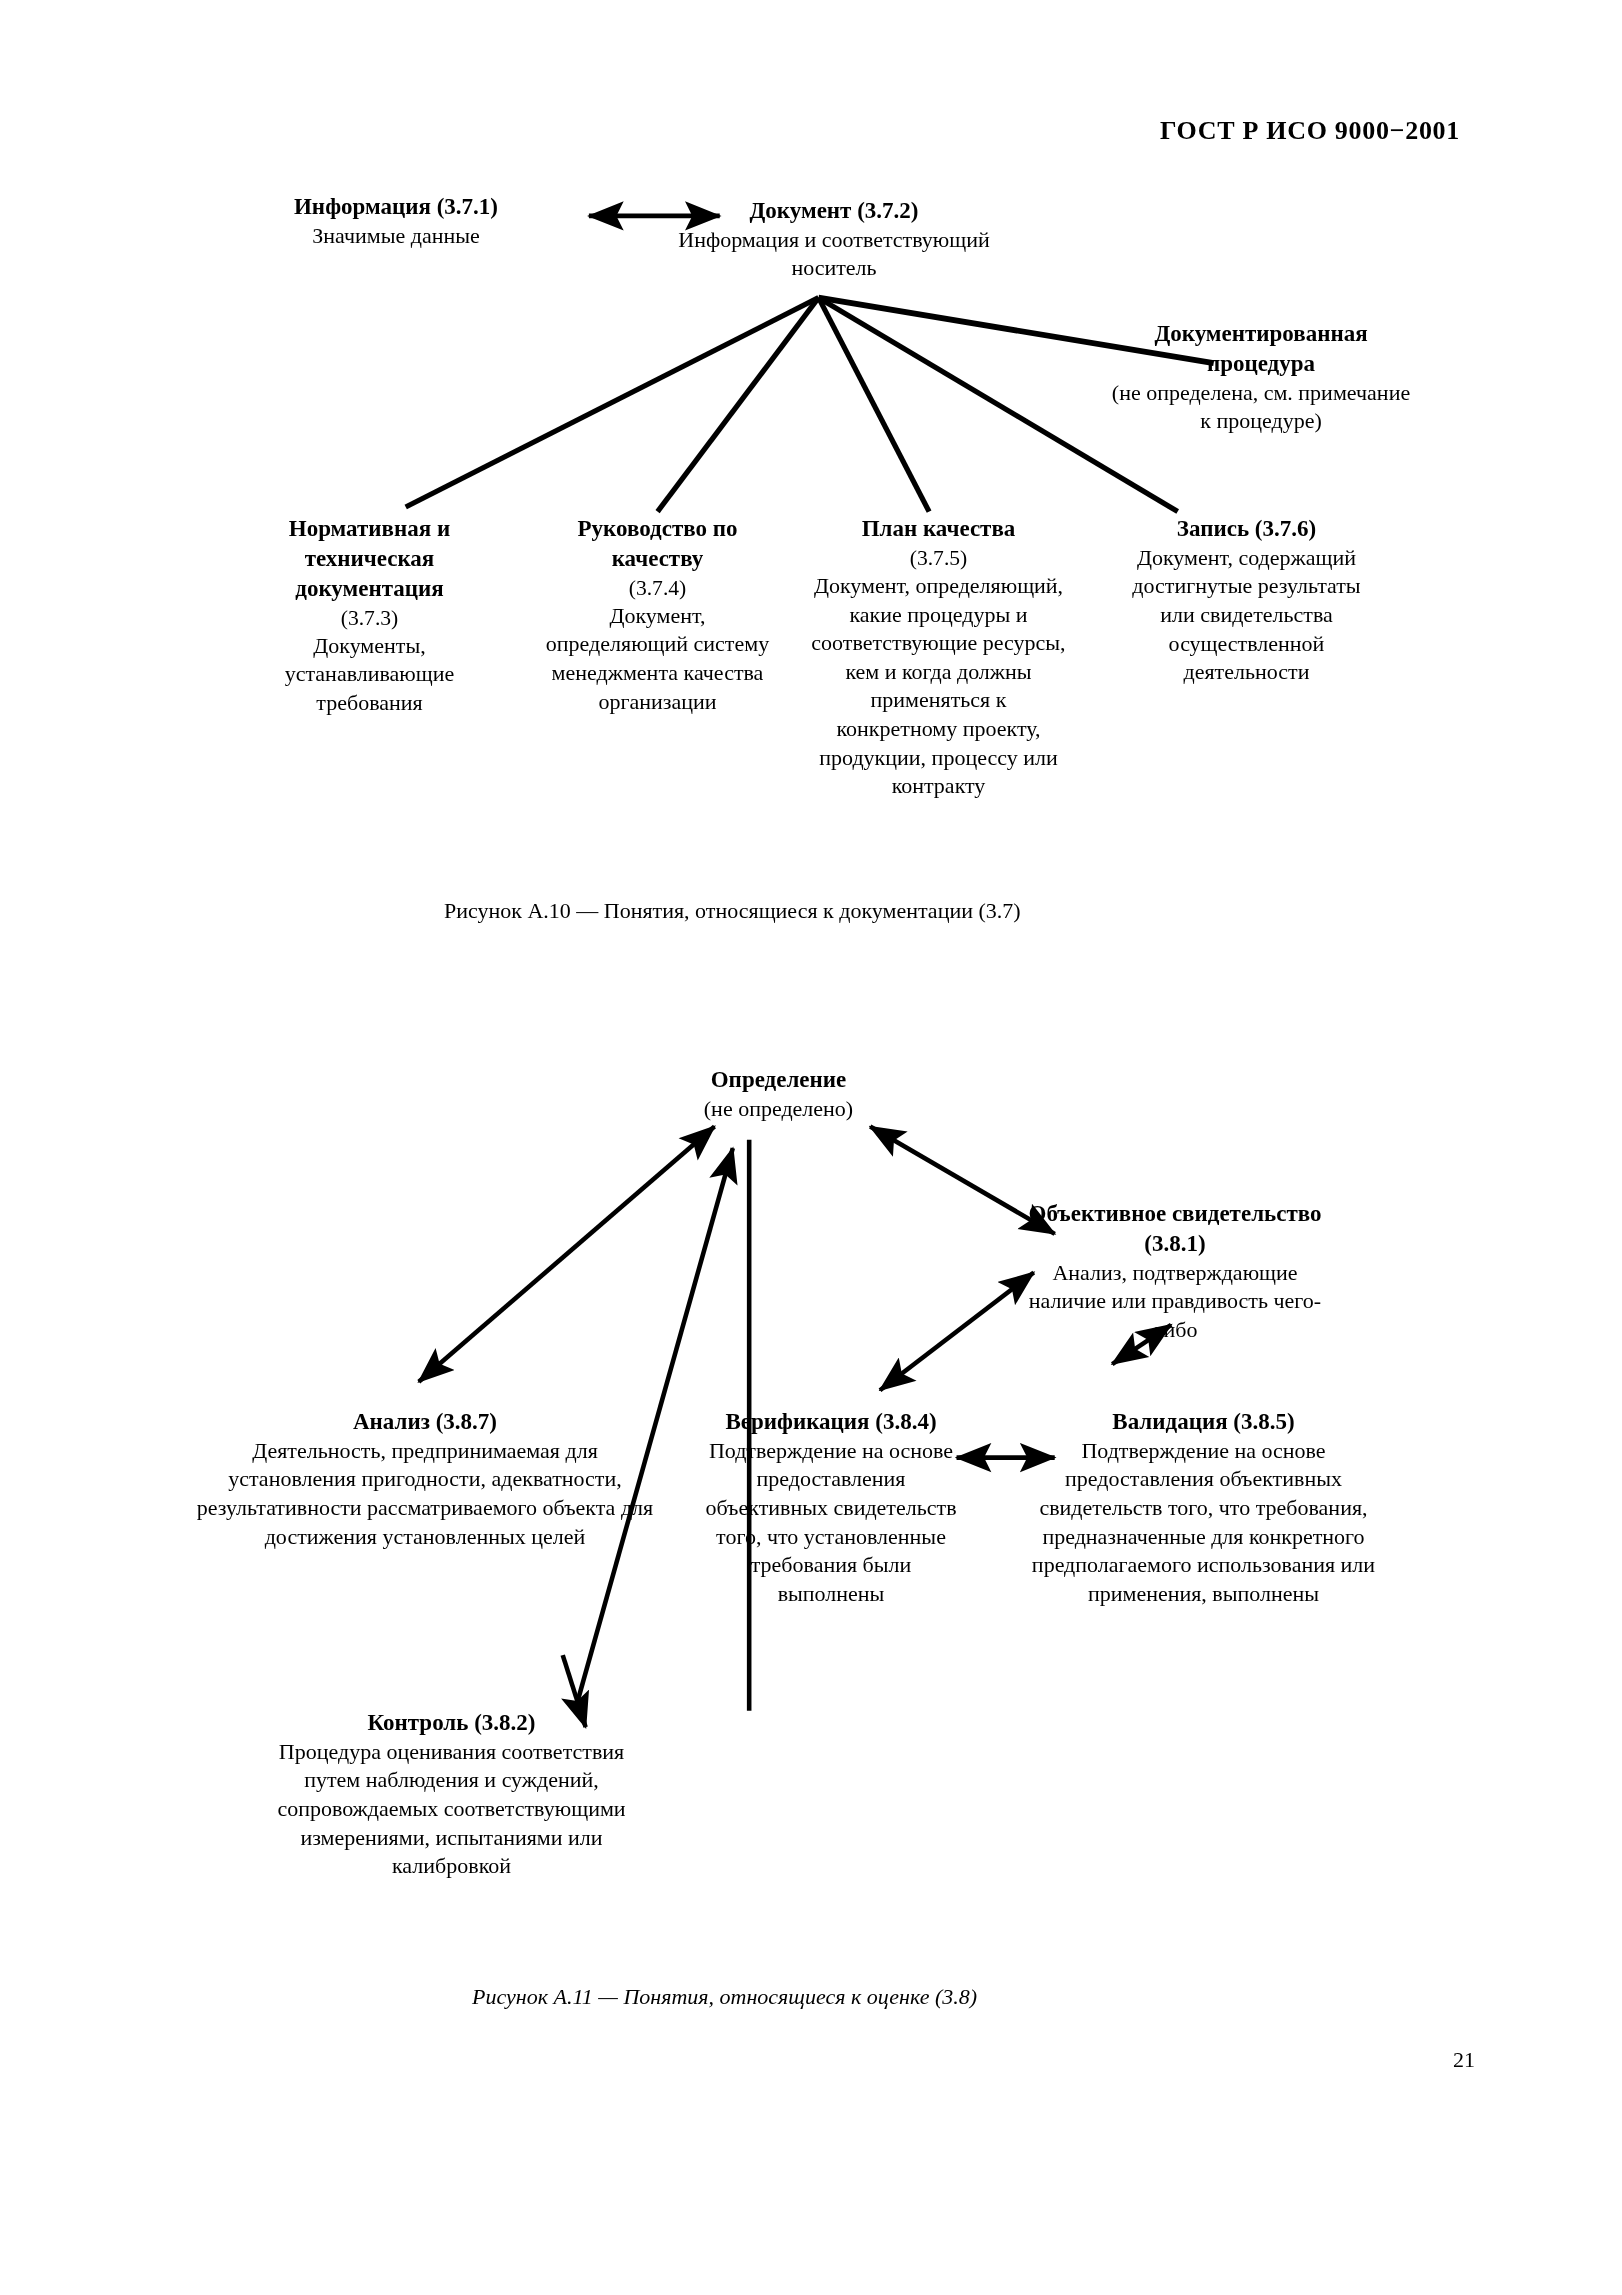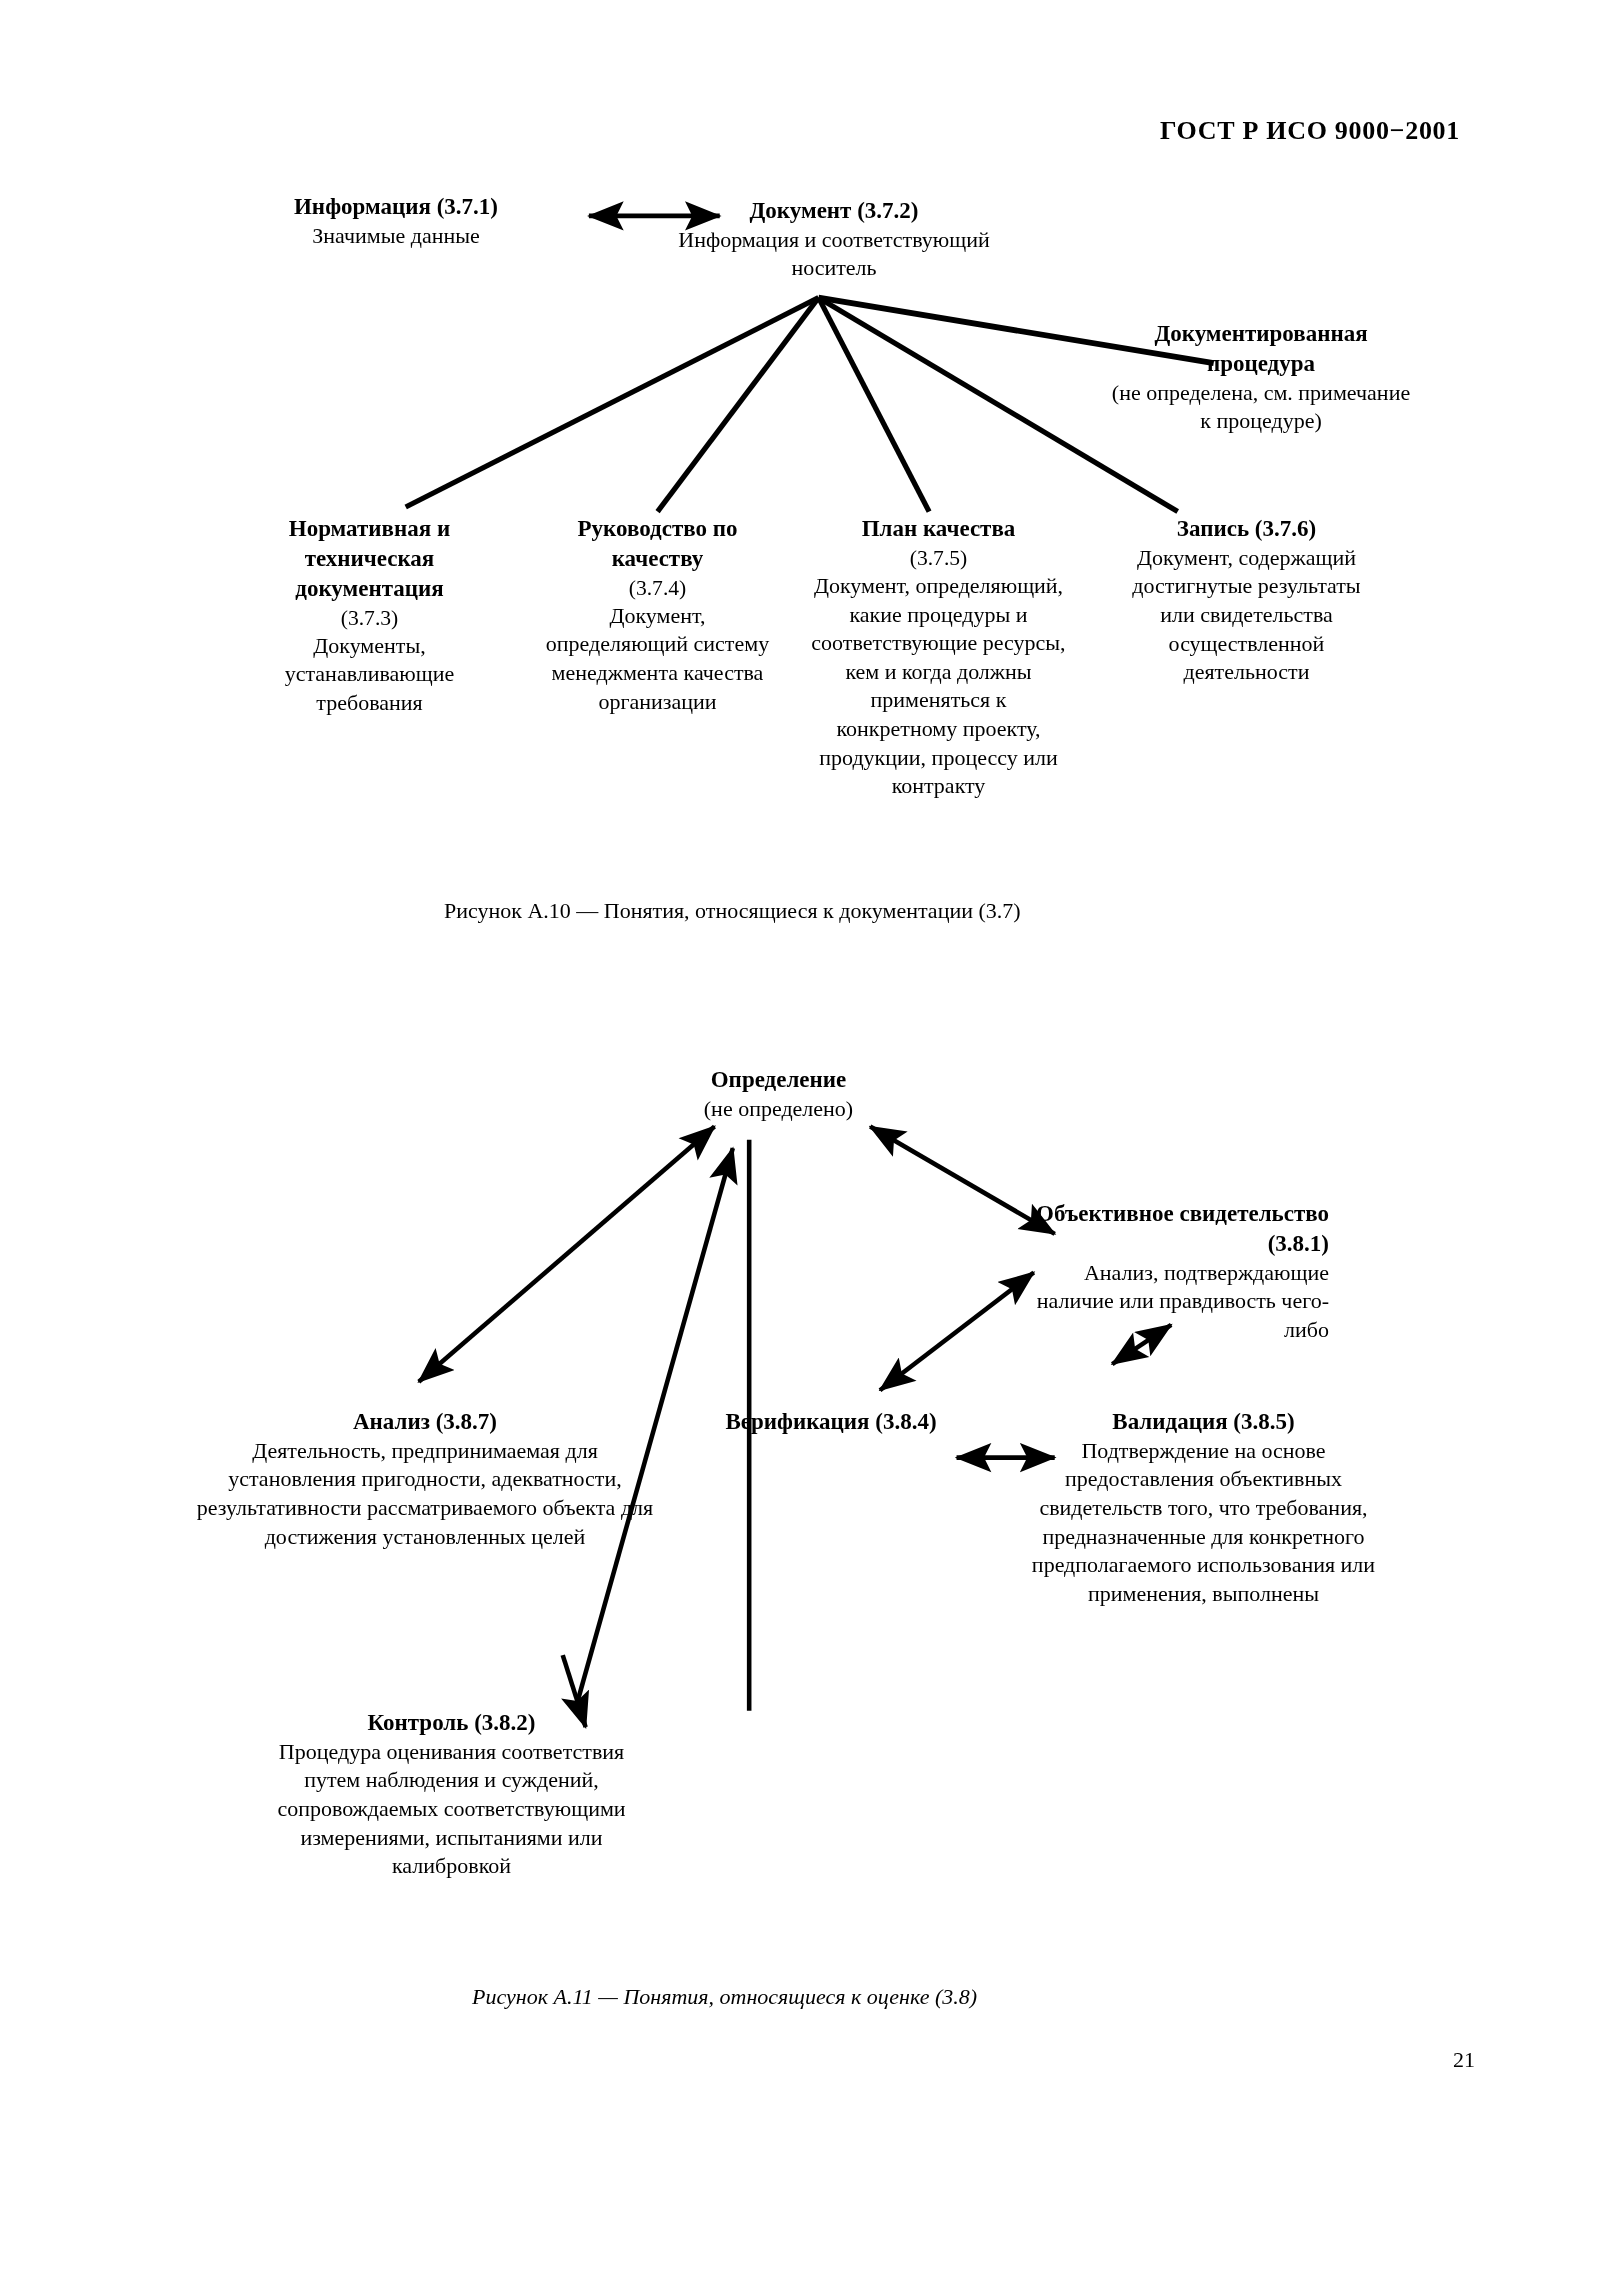--- a/index.html
+++ b/index.html
@@ -85,21 +85,21 @@
   #n-informaciya   { left: 242px;  top: 192px;  width: 308px; }
   #n-dokument      { left: 664px; top: 196px;  width: 340px; }
   #n-dokproc       { left: 1096px; top: 319px;  width: 314px; margin-left: 8px; }
   #n-normativnaya  { left: 242px;  top: 514px;  width: 255px; }
   #n-rukovodstvo   { left: 543px;  top: 514px;  width: 229px; }
   #n-plankach      { left: 811px; top: 514px;  width: 255px; }
   #n-zapis         { left: 1122px; top: 514px;  width: 249px; }
 
   
   #n-opredelenie   { left: 641px;  top: 1065px; width: 275px; }
-  #n-objektivnoe   { left: 1021px; top: 1199px; width: 308px; text-align: right; }
+  #n-objektivnoe   { left: 1021px; top: 1199px; width: 308px; }
   #n-analiz        { left: 196px;  top: 1407px; width: 458px; }
   #n-verifikaciya  { left: 700px; top: 1407px; width: 262px; }
   #n-validaciya    { left: 1027px; top: 1407px; width: 353px; }
   #n-kontrol       { left: 255px;  top: 1708px; width: 393px; }
   #n-ispytanie     { left: 677px; top: 1708px; width: 308px; }
 </style>
 </head>
 <body>
 
 <div class="page">
@@ -211,20 +211,21 @@
     <span class="body">Анализ, подтверждаю­щие наличие или правди­вость чего-либо</span>
   </div>
 
   <div class="node" id="n-analiz">
     <span class="title">Анализ (3.8.7)</span>
     <span class="body">Деятельность, предпринимаемая для установления пригодности, адекватности, результативности рассматриваемого объекта для достижения установленных целей</span>
   </div>
 
   <div class="node" id="n-verifikaciya">
     <span class="title">Верификация (3.8.4)</span>
+    <span class="body">Подтверждение на ос­нове предоставления объективных свиде­тельств того, что уста­новленные требования были выполнены</span>
   </div>
 
   <div class="node" id="n-validaciya">
     <span class="title">Валидация (3.8.5)</span>
     <span class="body">Подтверждение на основе предоставления объективных свидетельств того, что требования, предназначенные для кон­кретного предполагаемого использования или приме­нения, выполнены</span>
   </div>
 
   <div class="node" id="n-kontrol">
     <span class="title">Контроль (3.8.2)</span>
     <span class="body">Процедура оценивания соответствия путем наблюдения и суждений, сопровождаемых соответствующими измерениями, испытаниями или калибровкой</span>

